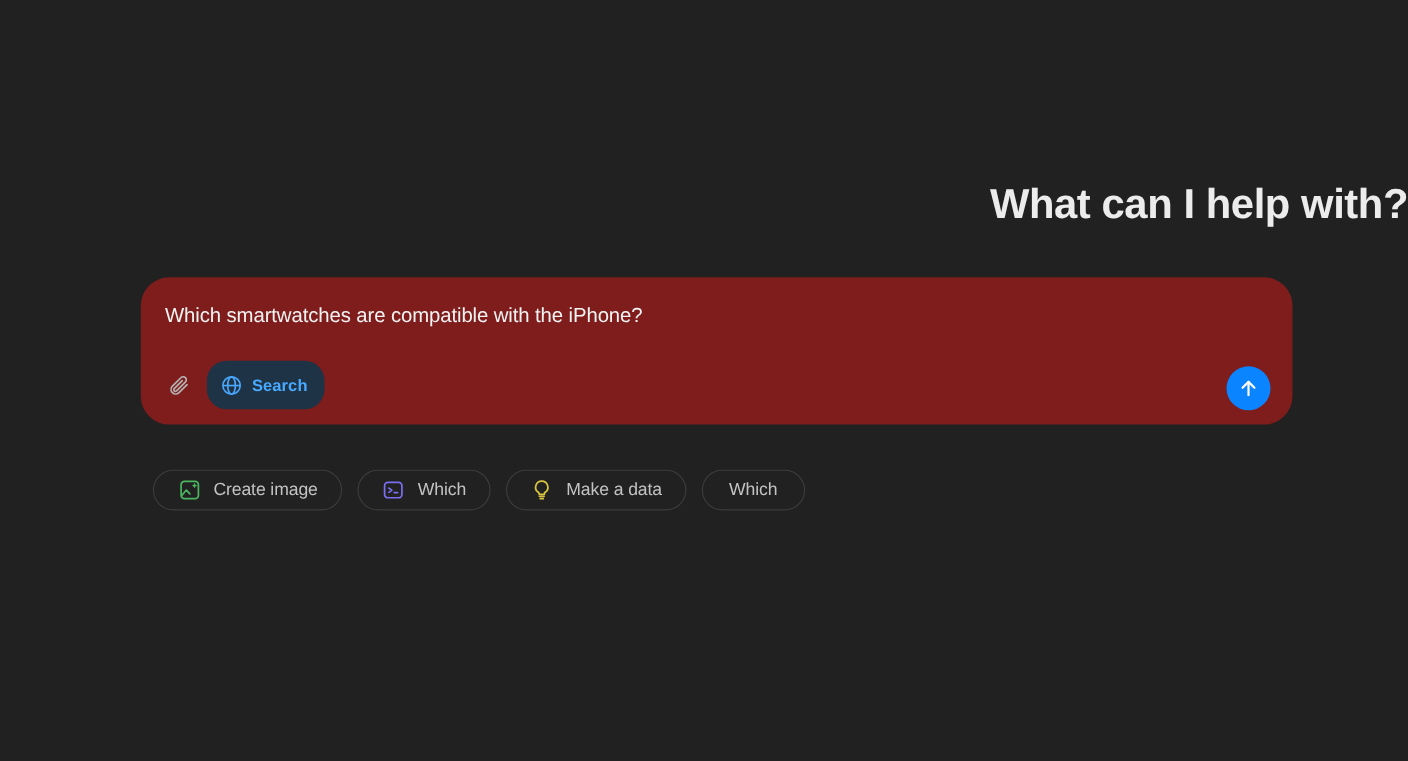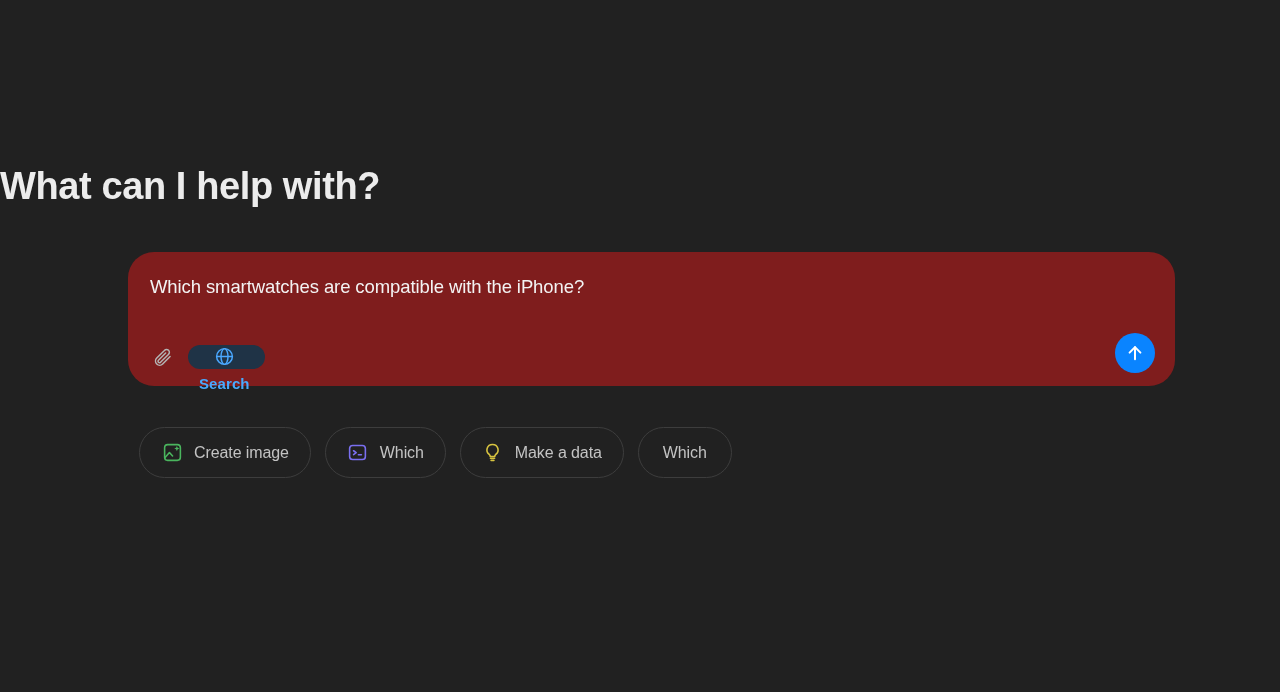--- a/index.html
+++ b/index.html
@@ -23,21 +23,21 @@
     height: 692px;
     background: #212121;
   }
 
   
   .greeting {
     position: absolute;
     top: 164px;
     left: 0;
     width: 1280px;
-    text-align: left;
+    text-align: right;
     font-size: 38px;
     font-weight: 700;
     letter-spacing: -0.4px;
     color: #ececec;
     line-height: 1.2;
   }
 
   
   .composer {
     position: absolute;
@@ -78,26 +78,25 @@
     align-items: center;
     justify-content: center;
     border-radius: 50%;
     cursor: pointer;
   }
 
   .search-pill {
     display: flex;
     align-items: center;
     gap: 8px;
-    height: 24px;
+    height: 44px;
     padding: 0 15px 0 11px;
     border-radius: 18px;
     background: #1f3346;
     cursor: pointer;
-    flex-direction: column;
   }
 
   .search-pill-label {
     font-size: 15px;
     font-weight: 600;
     color: #48aaff;
     letter-spacing: 0.1px;
   }
 
   .send-btn {
@@ -122,21 +121,21 @@
     top: 427px;
     display: flex;
     align-items: center;
     gap: 14px;
   }
 
   .chip {
     display: flex;
     align-items: center;
     gap: 11px;
-    height: 51px;
+    height: 37px;
     padding: 0 21px;
     border: 1px solid #3d3d3d;
     border-radius: 26px;
     background: transparent;
     cursor: pointer;
     white-space: nowrap;
   }
 
   .chip-label {
     font-size: 16px;

